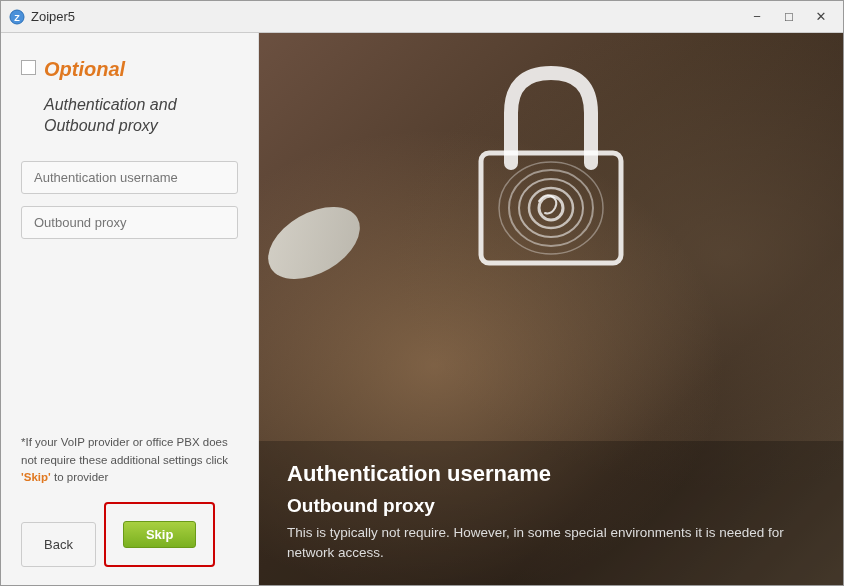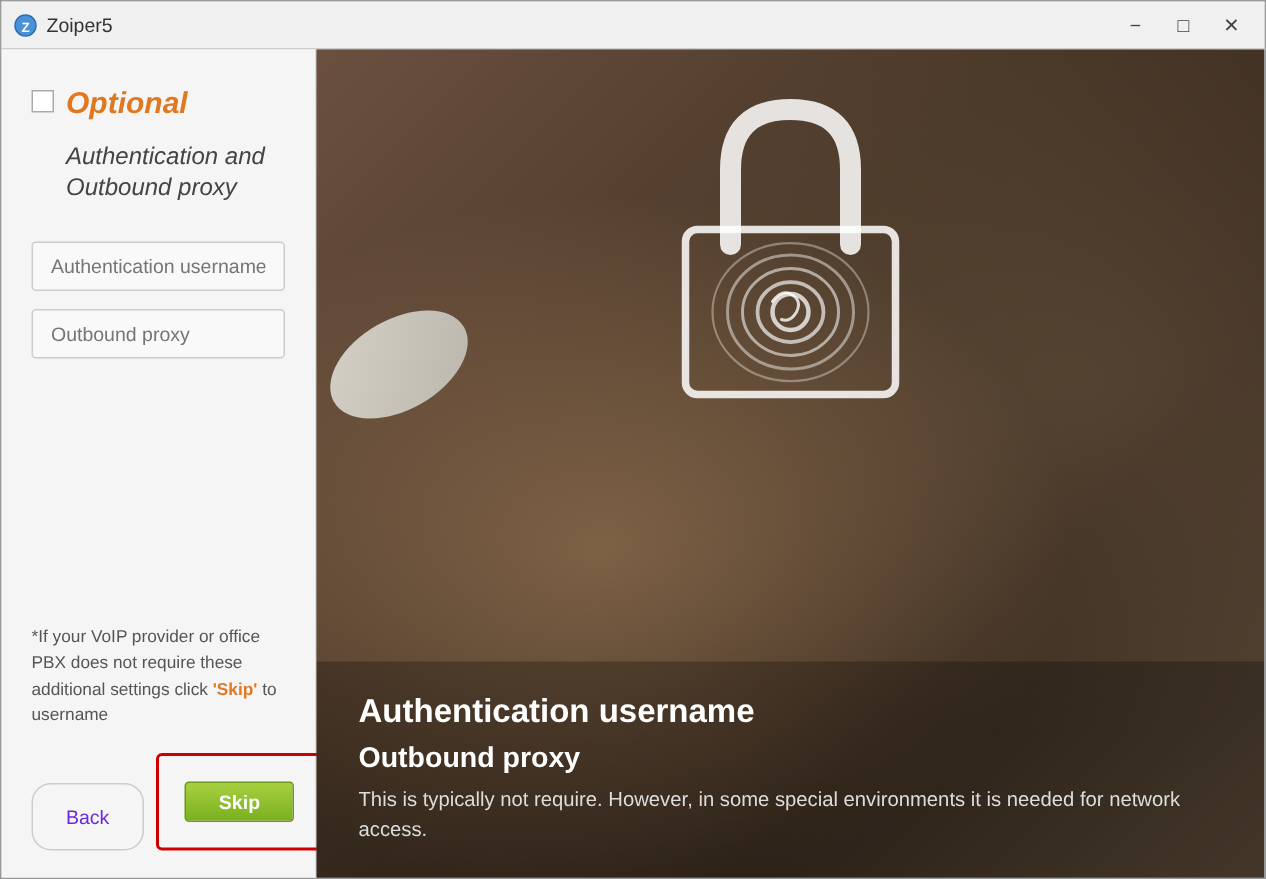--- a/index.html
+++ b/index.html
@@ -53,21 +53,21 @@
     }
 
     
     .main-layout {
       display: flex;
       height: calc(586px - 32px);
     }
 
     
     .left-panel {
-      width: 210px;
+      width: 258px;
       background: #f5f5f5;
       display: flex;
       flex-direction: column;
       padding: 24px 20px 20px 20px;
       border-right: 1px solid #ddd;
       flex-shrink: 0;
     }
 
     .optional-section {
       display: flex;
@@ -136,23 +136,23 @@
 
     .bottom-buttons {
       display: flex;
       gap: 8px;
     }
 
     .btn-back {
       padding: 7px 22px;
       border: 1px solid #ccc;
       background: #f5f5f5;
-      color: #6d28d9;
-      font-size: 13px;
-      border-radius: 13px;
+      color: #404040;
+      font-size: 13px;
+      border-radius: 3px;
       cursor: pointer;
       margin-top: 20px;
     }
 
     .btn-skip-wrapper {
       border: 2px solid #c00;
       border-radius: 4px;
       padding: 17px;
     }
 
@@ -274,21 +274,21 @@
     </div>
 
     <div class="section-title">Authentication and Outbound proxy</div>
 
     <div class="input-fields">
       <input type="text" class="text-input" placeholder="Authentication username" style="">
       <input type="text" class="text-input" placeholder="Outbound proxy" style="">
     </div>
 
     <div class="hint-text">
-      <span>*If your VoIP provider or office PBX does not require these additional settings click </span><strong>'Skip'</strong><span> to username</span>
+      <span>*If your VoIP provider or office PBX does not require these additional settings click </span><strong>'Skip'</strong><span> to provider</span>
     </div>
 
     <div class="bottom-buttons">
       <button class="btn-back">Back</button>
       <div class="btn-skip-wrapper">
         <button class="btn-skip">Skip</button>
       </div>
     </div>
 
   </div>

